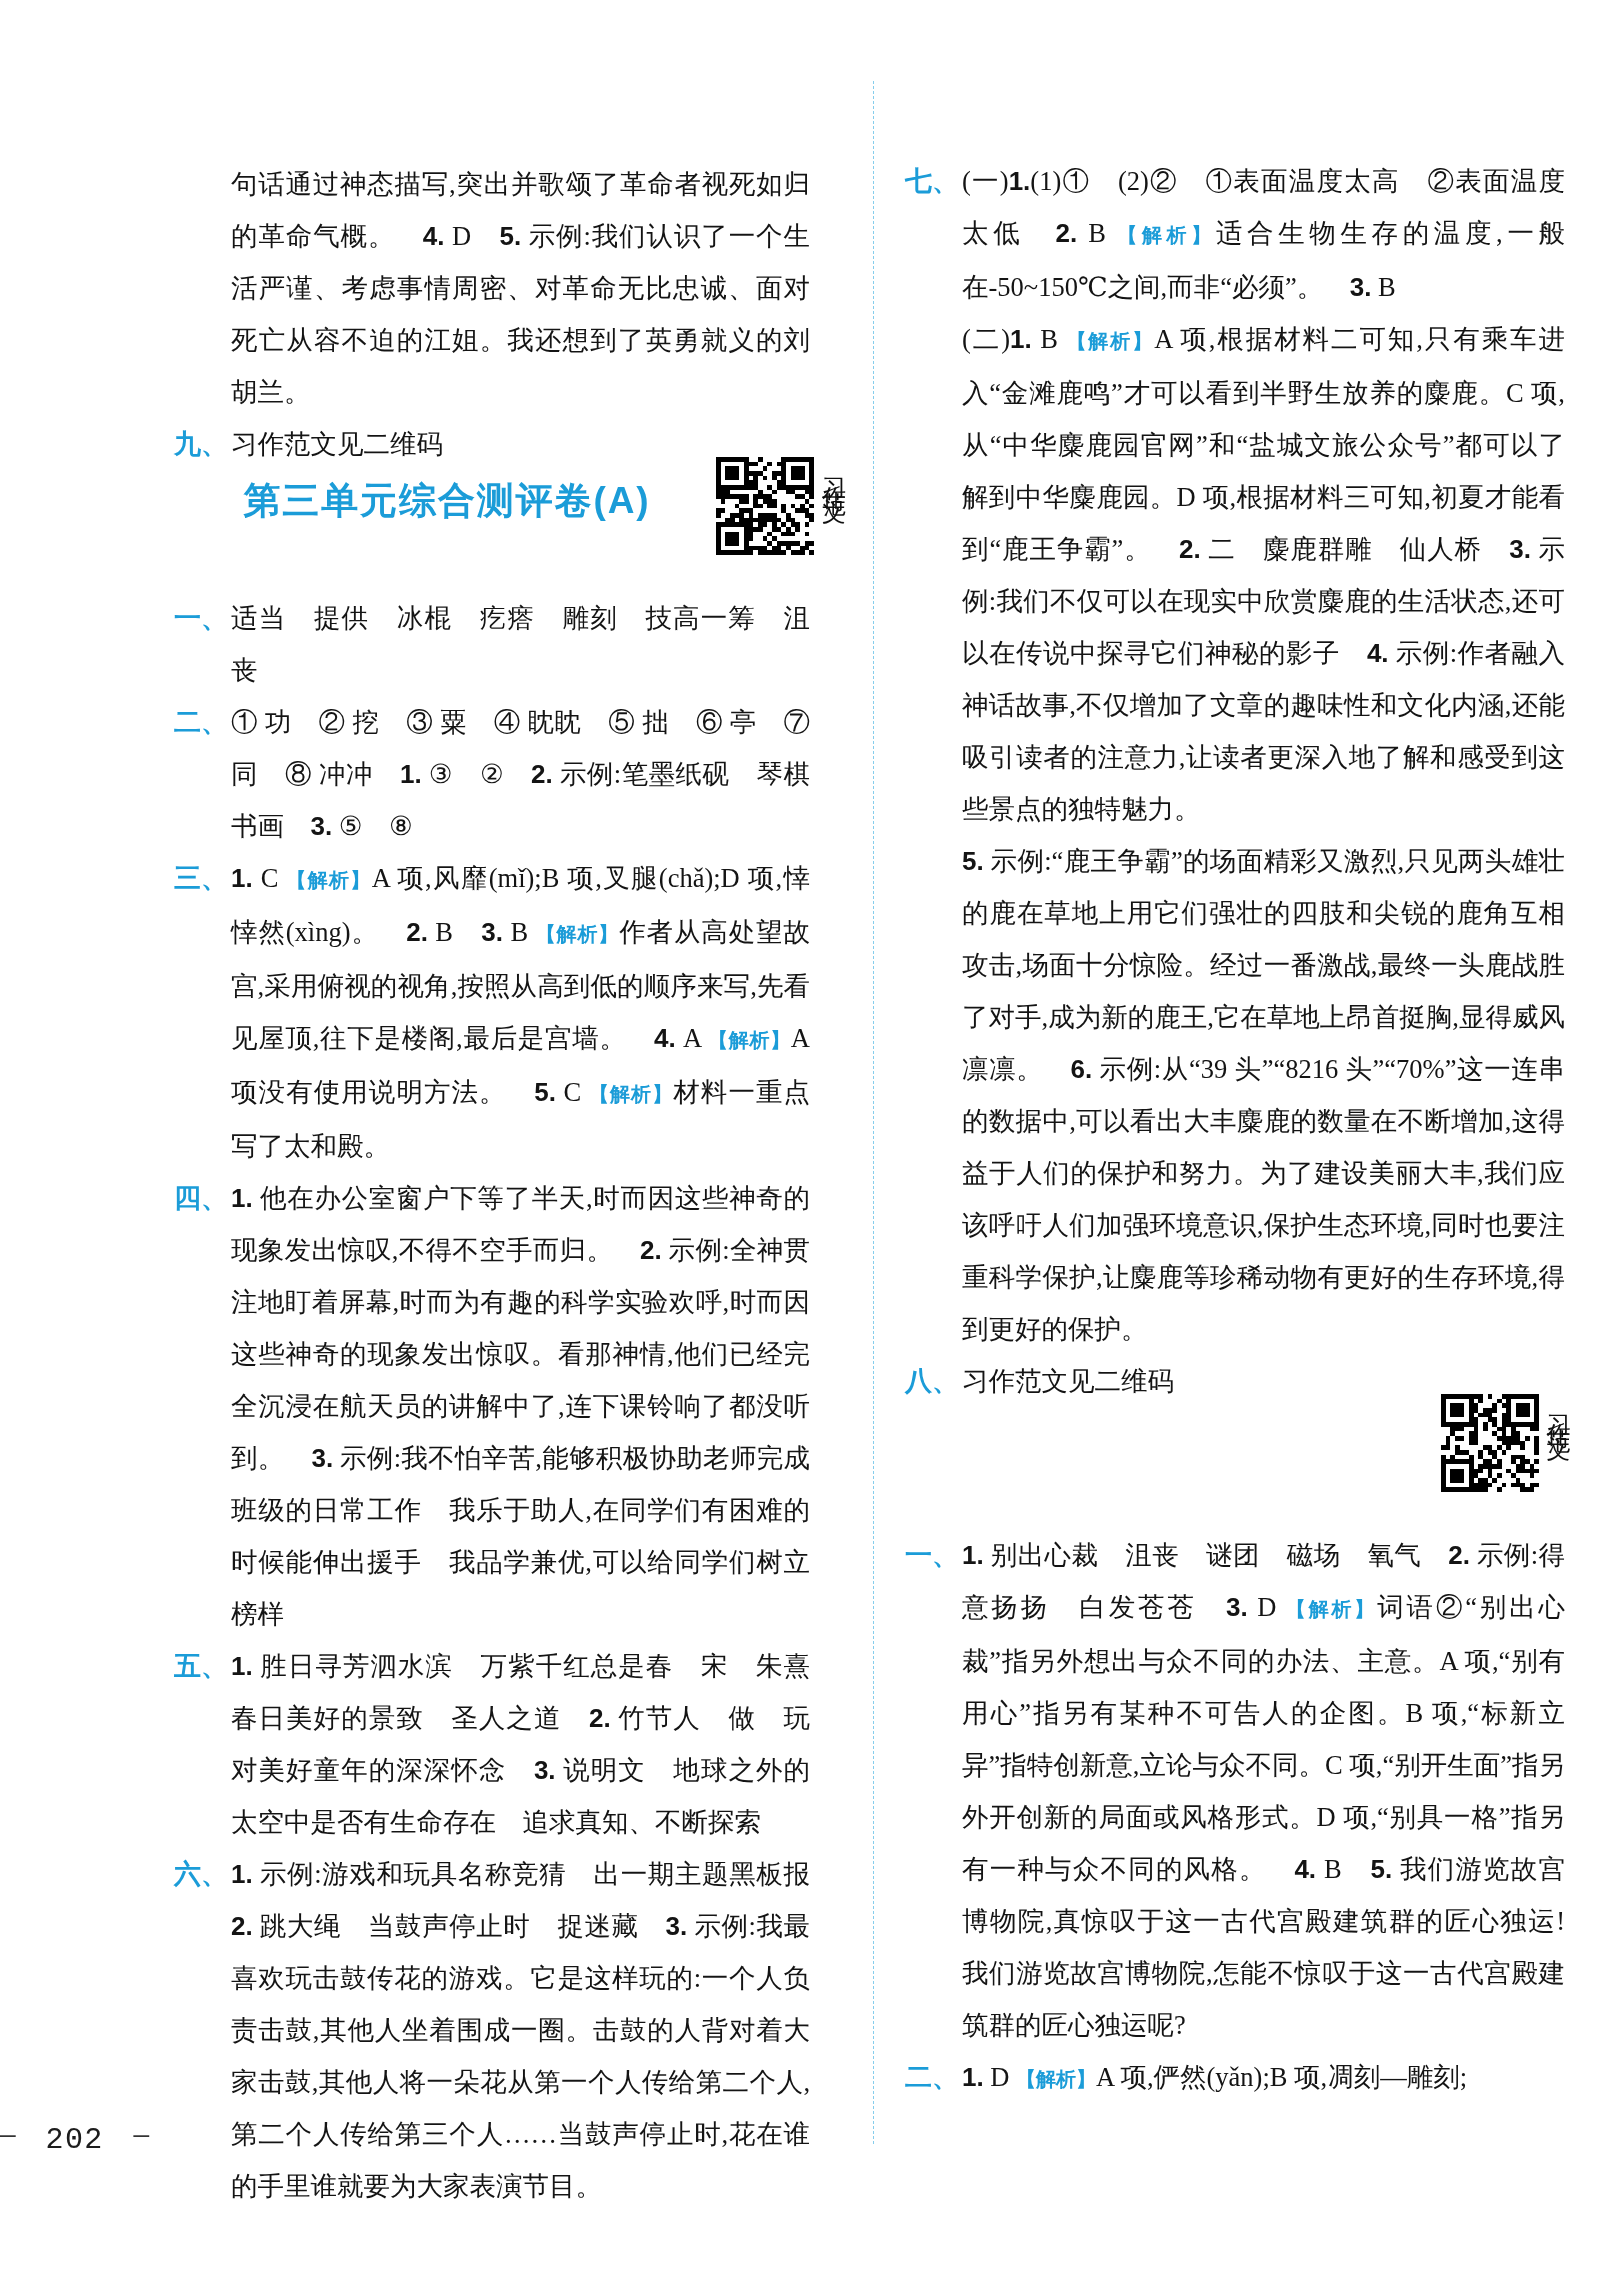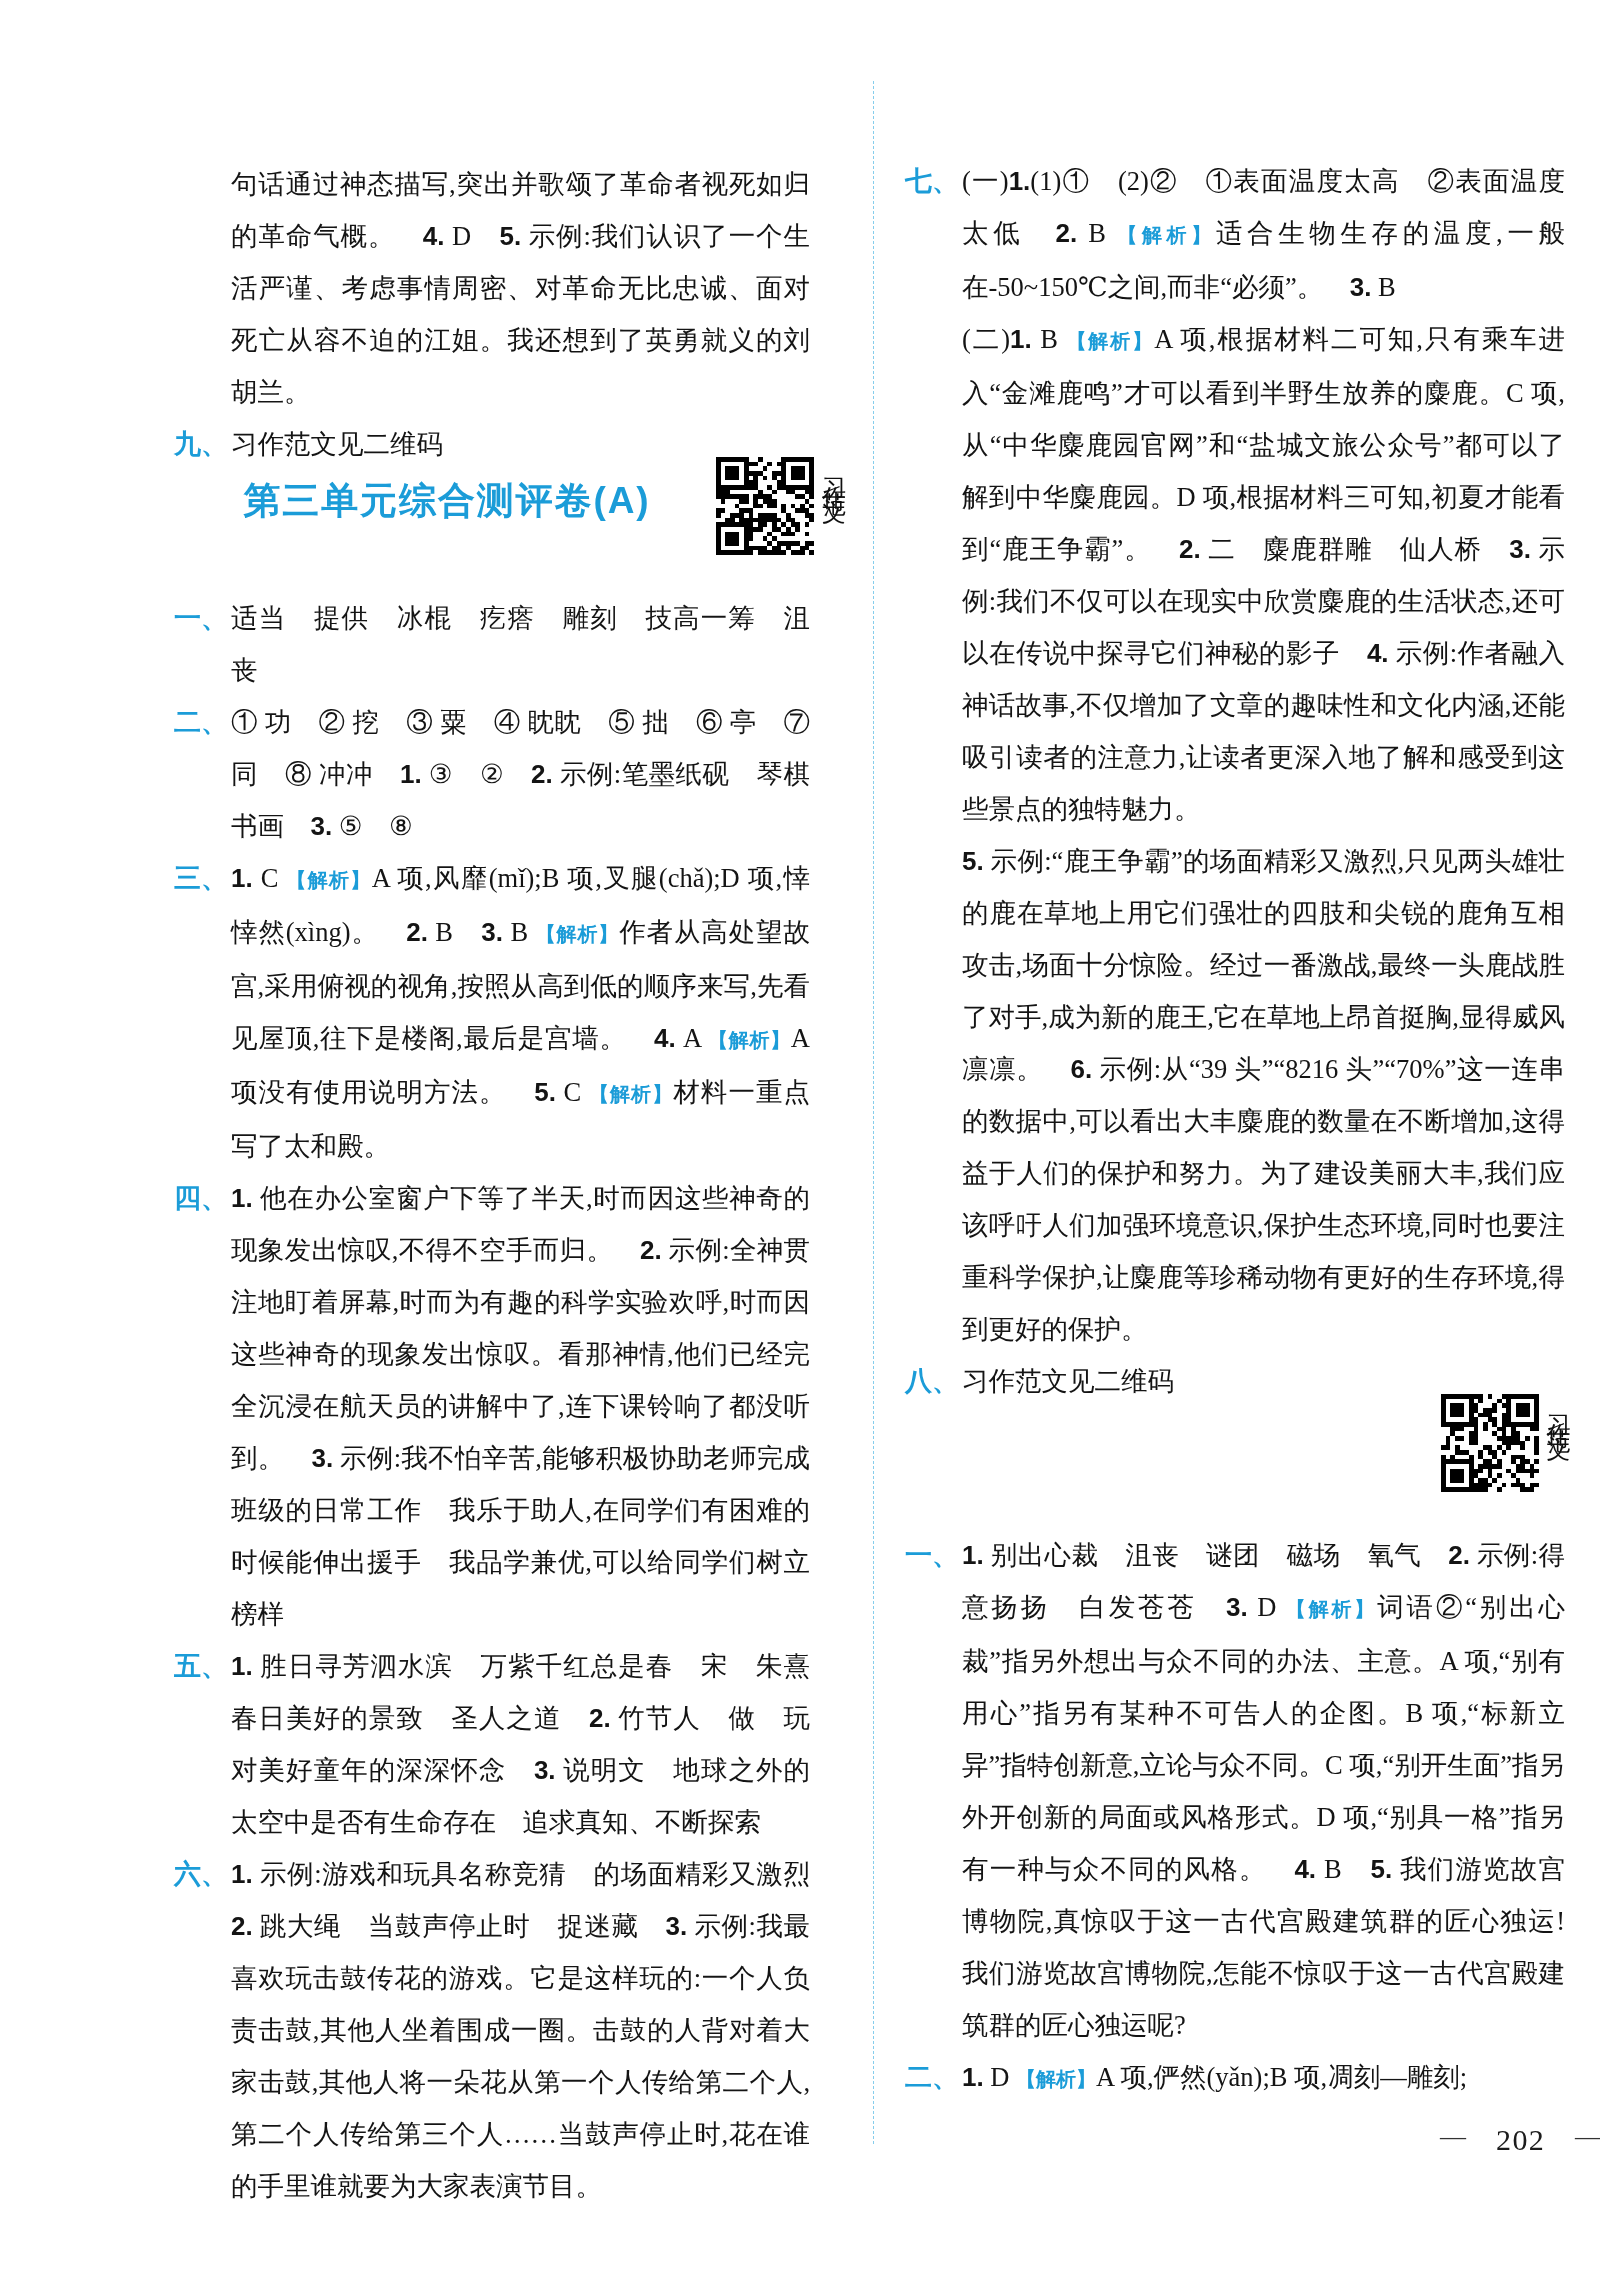--- a/index.html
+++ b/index.html
@@ -51,22 +51,22 @@
     font-size:24px;line-height:1.1;letter-spacing:6.5px;color:#101010;
     font-family:"Liberation Serif","DejaVu Serif",serif;
     padding-top:2.6px;
   }
   #divider{
     position:absolute;left:873px;top:81px;height:2063px;width:0;
     border-left:1.9px dashed var(--divider);
   }
   #footer{
     position:absolute;top:2123px;left:0;width:100%;
-    text-align:right;
-    font-family:Liberation Serif, serif;
+    text-align:left;
+    font-family:Liberation Mono, monospace;
     font-size:30px;color:#1c1c1c;
   }
   #footer .num{margin:0 30px;letter-spacing:1.3px;}
   #footer .dash{position:relative;top:-5.2px;font-size:26px;color:#333;}
 </style>
 </head>
 <body>
 
 <div id="divider"></div>
 
@@ -348,21 +348,21 @@
     <div class="section">
       <span class="marker">四、</span>
       <div class="para"><span class="s-b">1.</span><span class="s-n"> 他在办公室窗户下等了半天,时而因这些神奇的现象发出惊叹,不得不空手而归。　</span><span class="s-b">2.</span><span class="s-n"> 示例:全神贯注地盯着屏幕,时而为有趣的科学实验欢呼,时而因这些神奇的现象发出惊叹。看那神情,他们已经完全沉浸在航天员的讲解中了,连下课铃响了都没听到。　</span><span class="s-b">3.</span><span class="s-n"> 示例:我不怕辛苦,能够积极协助老师完成班级的日常工作　我乐于助人,在同学们有困难的时候能伸出援手　我品学兼优,可以给同学们树立榜样</span></div>
     </div>
     <div class="section">
       <span class="marker">五、</span>
       <div class="para"><span class="s-b">1.</span><span class="s-n"> 胜日寻芳泗水滨　万紫千红总是春　宋　朱熹　春日美好的景致　圣人之道　</span><span class="s-b">2.</span><span class="s-n"> 竹节人　做　玩　对美好童年的深深怀念　</span><span class="s-b">3.</span><span class="s-n"> 说明文　地球之外的太空中是否有生命存在　追求真知、不断探索</span></div>
     </div>
     <div class="section">
       <span class="marker">六、</span>
-      <div class="para"><span class="s-b">1.</span><span class="s-n"> 示例:游戏和玩具名称竞猜　的场面精彩又激烈　</span><span class="s-b">2.</span><span class="s-n"> 跳大绳　当鼓声停止时　捉迷藏　</span><span class="s-b">3.</span><span class="s-n"> 示例:我最喜欢玩击鼓传花的游戏。它是这样玩的:一个人负责击鼓,其他人坐着围成一圈。击鼓的人背对着大家击鼓,其他人将一朵花从第一个人传给第二个人,第二个人传给第三个人……当鼓声停止时,花在谁的手里谁就要为大家表演节目。</span></div>
+      <div class="para"><span class="s-b">1.</span><span class="s-n"> 示例:游戏和玩具名称竞猜　出一期主题黑板报　</span><span class="s-b">2.</span><span class="s-n"> 跳大绳　当鼓声停止时　捉迷藏　</span><span class="s-b">3.</span><span class="s-n"> 示例:我最喜欢玩击鼓传花的游戏。它是这样玩的:一个人负责击鼓,其他人坐着围成一圈。击鼓的人背对着大家击鼓,其他人将一朵花从第一个人传给第二个人,第二个人传给第三个人……当鼓声停止时,花在谁的手里谁就要为大家表演节目。</span></div>
     </div>
   </div>
 <div id="right-col" class="col">
     <div class="section">
       <span class="marker">七、</span>
       <div class="para"><span class="s-n">(一)</span><span class="s-b">1.</span><span class="s-n">(1)①　(2)②　①表面温度太高　②表面温度太低　</span><span class="s-b">2.</span><span class="s-n"> B </span><span class="s-hl">【解析】</span><span class="s-n">适合生物生存的温度,一般在-50~150℃之间,而非“必须”。　</span><span class="s-b">3.</span><span class="s-n"> B</span></div>
       <div class="para"><span class="s-n">(二)</span><span class="s-b">1.</span><span class="s-n"> B </span><span class="s-hl">【解析】</span><span class="s-n">A 项,根据材料二可知,只有乘车进入“金滩鹿鸣”才可以看到半野生放养的麋鹿。C 项,从“中华麋鹿园官网”和“盐城文旅公众号”都可以了解到中华麋鹿园。D 项,根据材料三可知,初夏才能看到“鹿王争霸”。　</span><span class="s-b">2.</span><span class="s-n"> 二　麋鹿群雕　仙人桥　</span><span class="s-b">3.</span><span class="s-n"> 示例:我们不仅可以在现实中欣赏麋鹿的生活状态,还可以在传说中探寻它们神秘的影子　</span><span class="s-b">4.</span><span class="s-n"> 示例:作者融入神话故事,不仅增加了文章的趣味性和文化内涵,还能吸引读者的注意力,让读者更深入地了解和感受到这些景点的独特魅力。</span></div>
       <div class="para"><span class="s-b">5.</span><span class="s-n"> 示例:“鹿王争霸”的场面精彩又激烈,只见两头雄壮的鹿在草地上用它们强壮的四肢和尖锐的鹿角互相攻击,场面十分惊险。经过一番激战,最终一头鹿战胜了对手,成为新的鹿王,它在草地上昂首挺胸,显得威风凛凛。　</span><span class="s-b">6.</span><span class="s-n"> 示例:从“39 头”“8216 头”“70%”这一连串的数据中,可以看出大丰麋鹿的数量在不断增加,这得益于人们的保护和努力。为了建设美丽大丰,我们应该呼吁人们加强环境意识,保护生态环境,同时也要注重科学保护,让麋鹿等珍稀动物有更好的生存环境,得到更好的保护。</span></div>
     </div>
     <div class="section">

